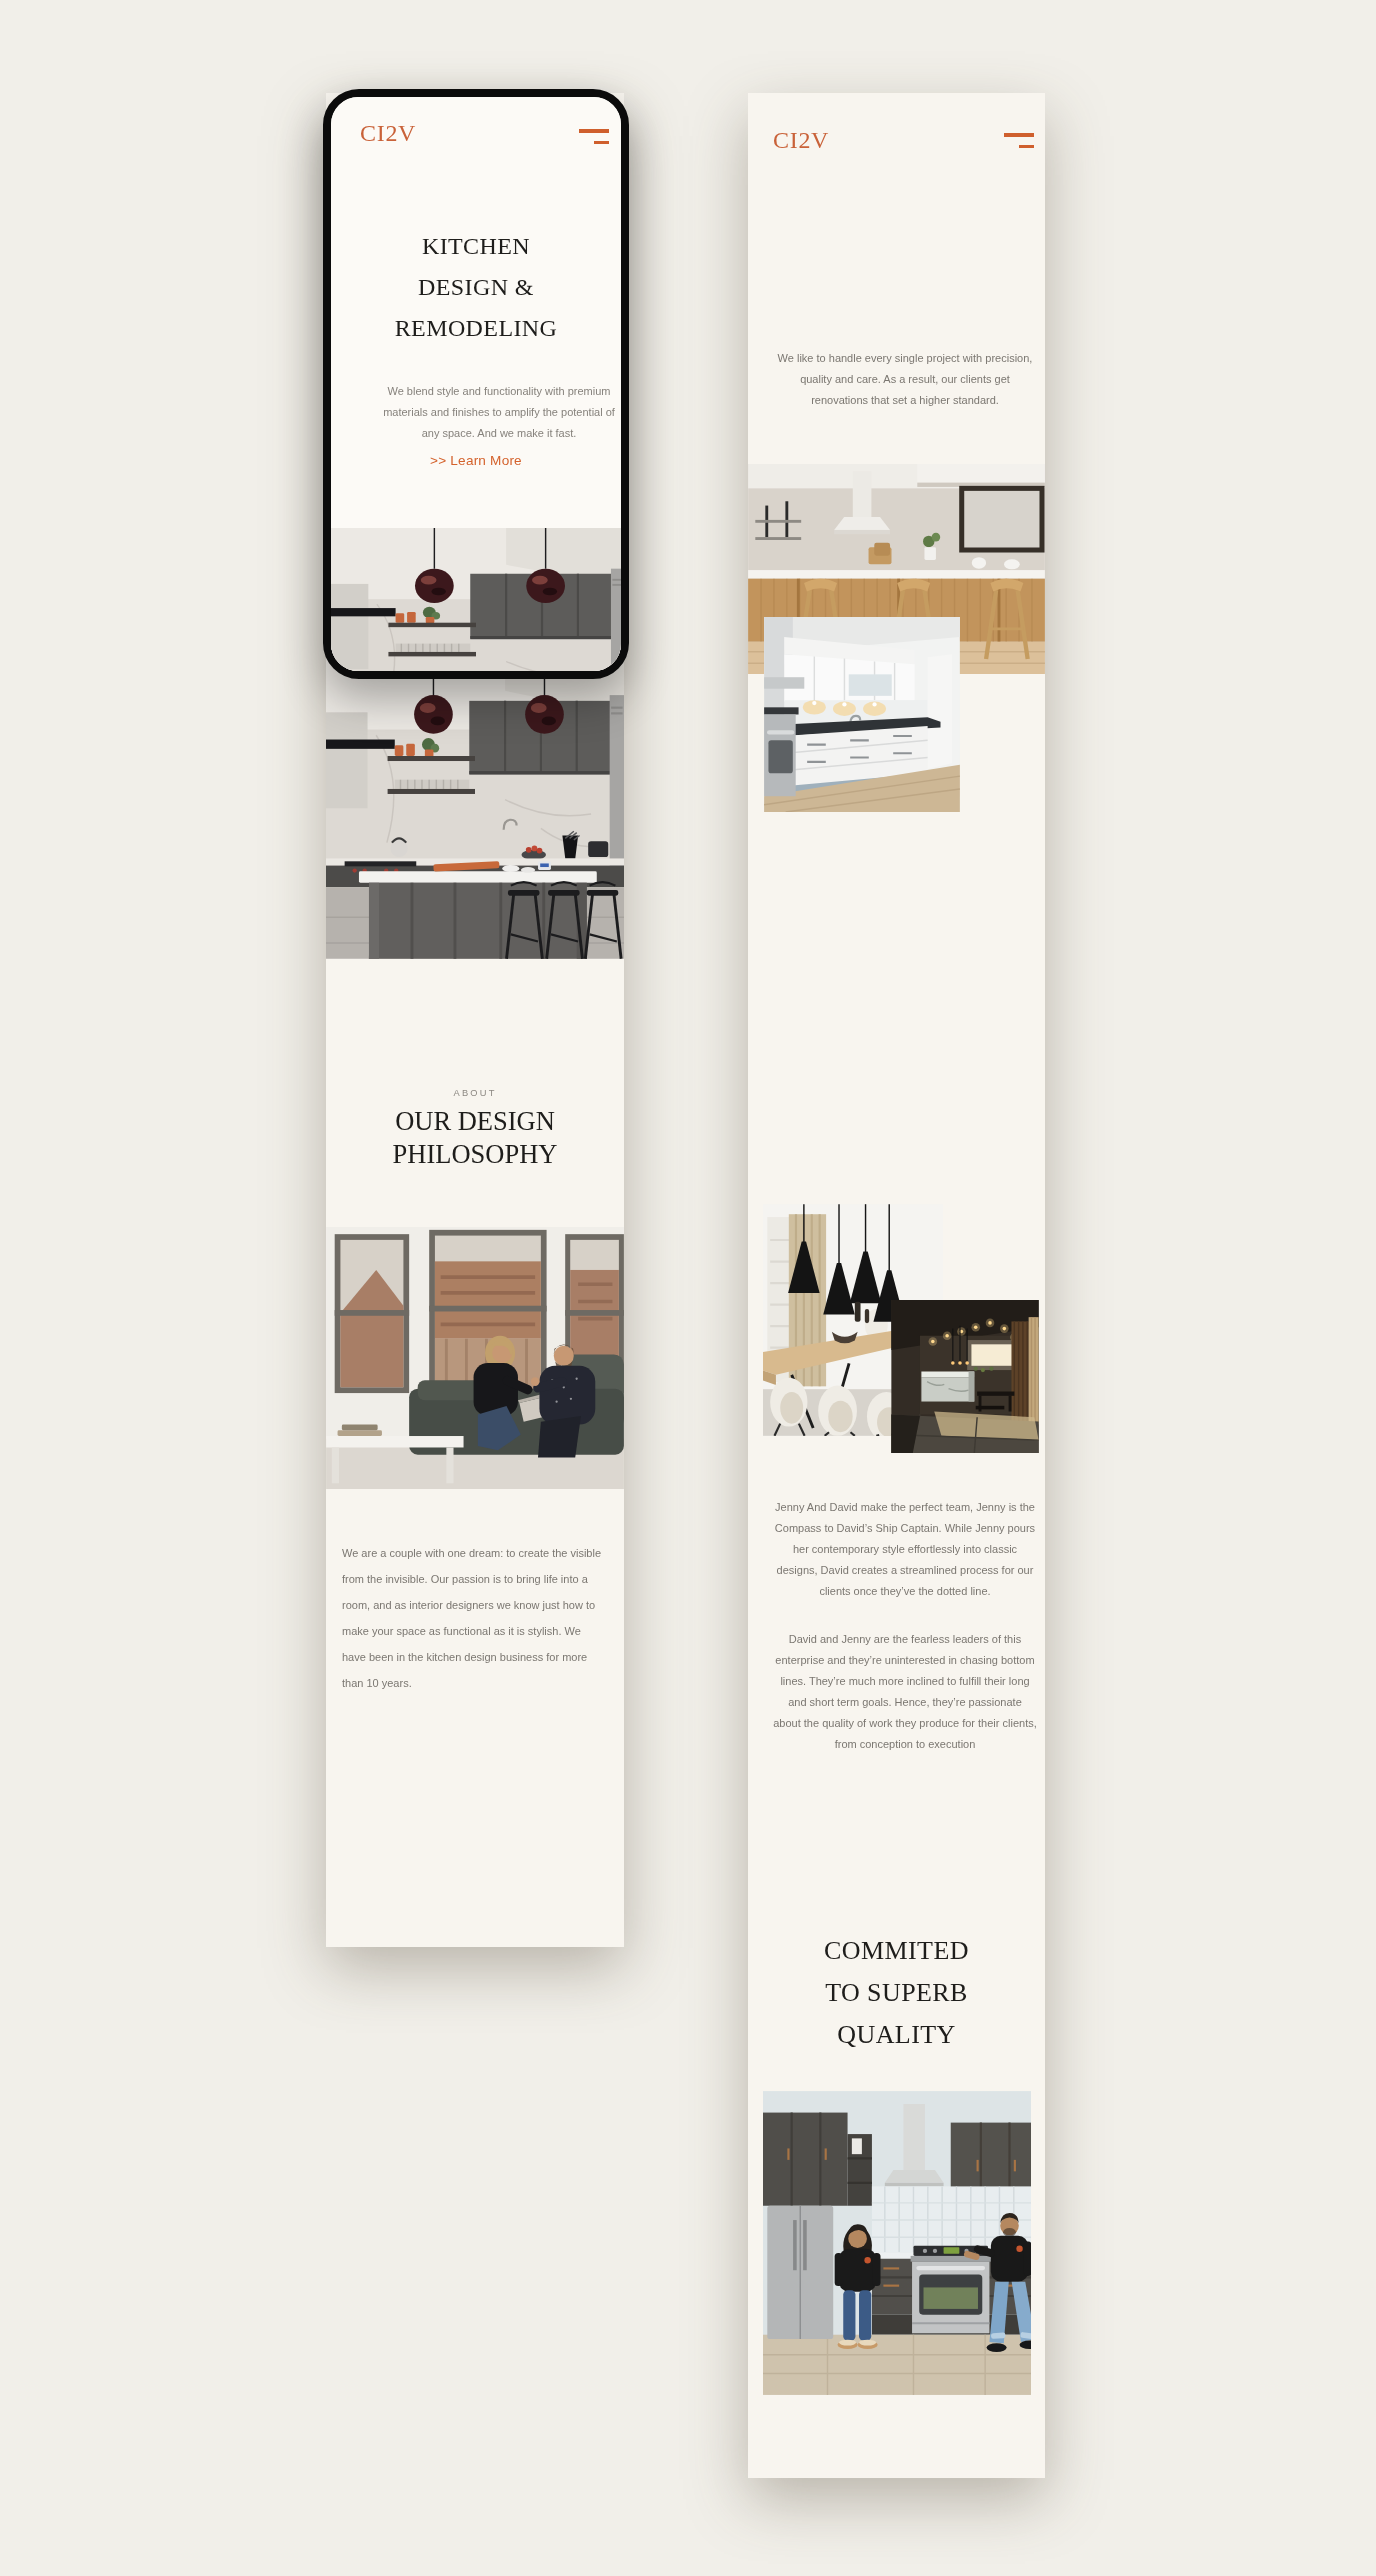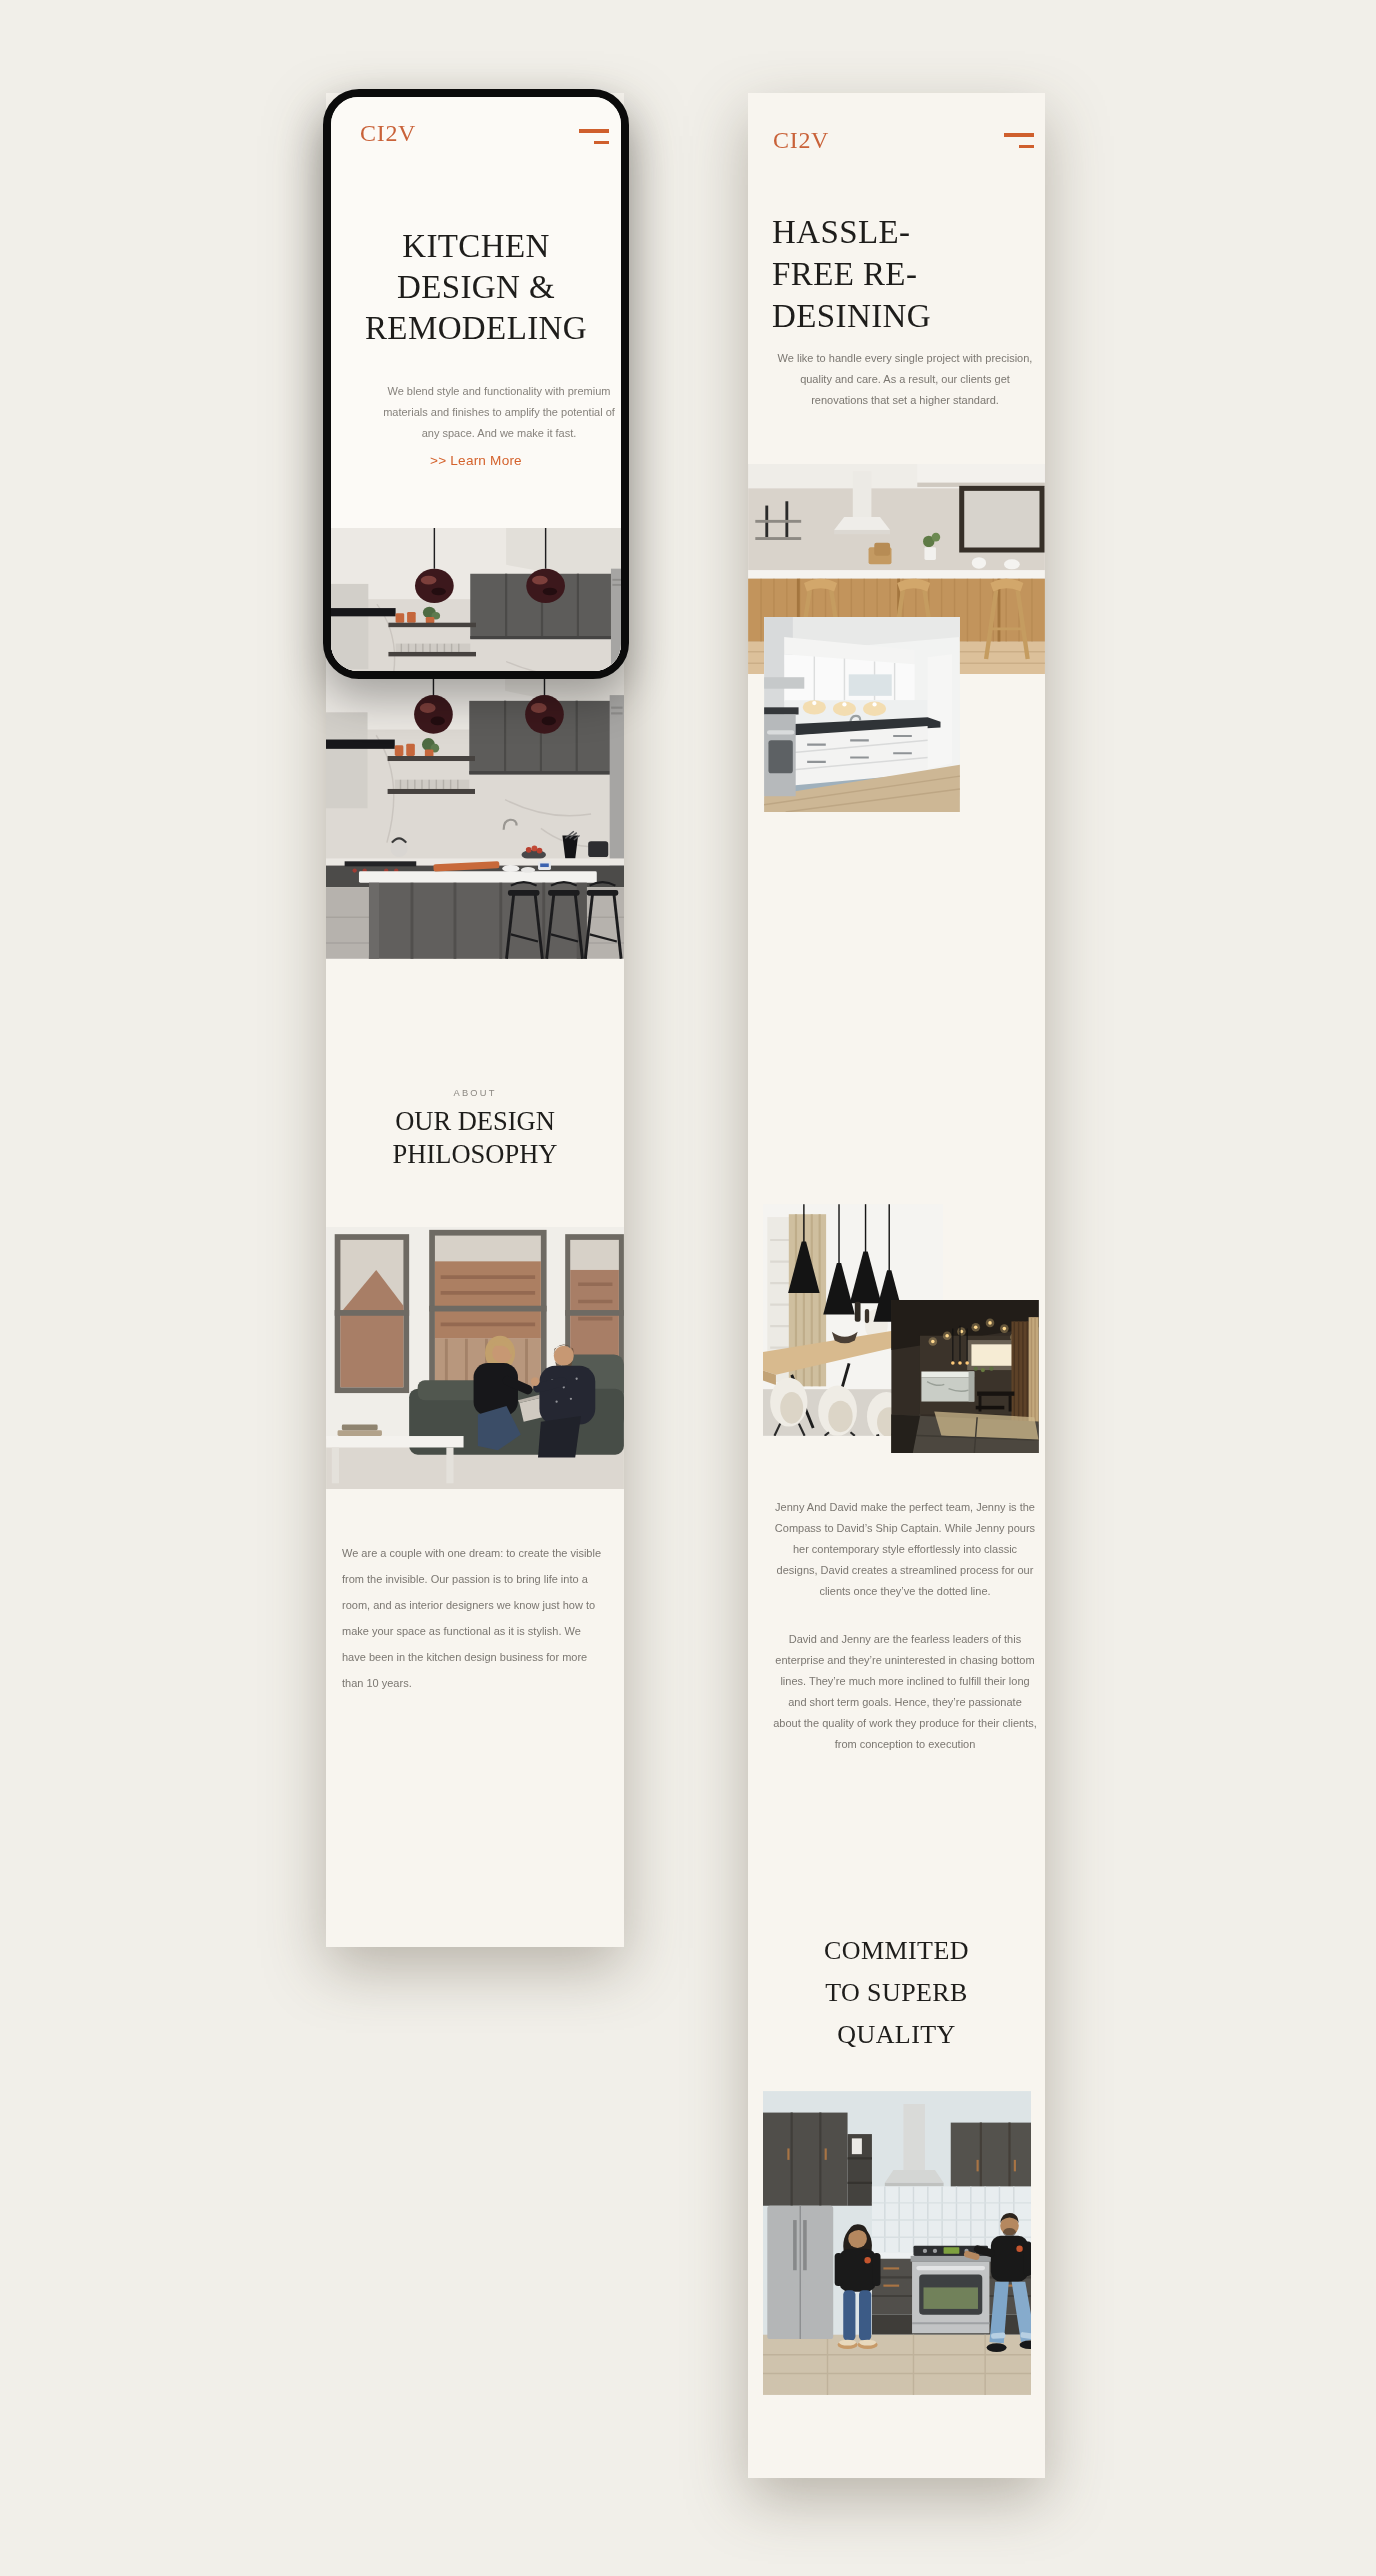--- a/index.html
+++ b/index.html
@@ -21,21 +21,21 @@
             overflow:hidden; background:#fcfaf6; }
 
   .logo { font-family:"Liberation Serif","DejaVu Serif",serif; font-size:24px;
           color:#c96239; letter-spacing:0.7px; }
   .menu { width:30px; cursor:pointer; }
   .menu .l1 { height:3.6px; width:30px; background:#cf5f2d; }
   .menu .l2 { height:3.6px; width:15px; margin:8px 0 0 auto; background:#cf5f2d; }
 
   .serif-h { font-family:"Liberation Serif","DejaVu Serif",serif; color:#1e1d1b; }
   .h-center { width:100%; text-align:center; }
-  .hero-h1 { font-size:33px; line-height:41px; letter-spacing:0.4px; }
+  .hero-h1 { font-size:24px; line-height:41px; letter-spacing:0.4px; }
   .big-h   { font-size:33px; line-height:42px; letter-spacing:0.4px; }
   .h3-c    { font-size:26px; line-height:42px; letter-spacing:0.4px; text-align:center; width:100%; }
   .about-h { font-size:26.5px; line-height:33px; }
 
   .body-copy { color:#7b7771; font-size:11px; }
   .lh-wide   { line-height:26px; }
   .lh-med    { line-height:21px;text-align:center; }
 
   .hero-p { color:#86827c; font-size:11px; line-height:21px; text-align:center; }
   .learn  { color:#d4622c; font-size:13.6px; letter-spacing:0.2px; text-align:center;
@@ -223,25 +223,20 @@
 
   <section class="panel right-panel">
 
     <div class="abs logo" style="left:25px;top:34px">CI2V</div>
 
     <div class="abs menu" style="right:11.5px;top:40px">
       <div class="l1"></div>
       <div class="l2"></div>
     </div>
 
-    <div class="abs serif-h big-h" style="left:24px;top:118px">
-      <div>HASSLE-</div>
-      <div>FREE RE-</div>
-      <div>DESINING</div>
-    </div>
 
     <p class="abs body-copy lh-med" style="left:25px;top:255px;width:264px;margin:0">We like to handle every single project with precision, quality and care. As a result, our clients get renovations that set a higher standard.</p>
 
     <svg class="abs" style="left:0;top:371px" width="297" height="210" viewBox="0 0 414 293" role="img">
       <rect width="414" height="293" fill="#d9d3cb"></rect>
       <rect width="414" height="34" fill="#efede8"></rect>
       <rect x="236" y="0" width="178" height="26" fill="#f3f1ed"></rect>
       <rect x="236" y="26" width="178" height="6" fill="#cfc9c0"></rect>
       <rect x="24" y="58" width="4" height="44" fill="#2a2a2a"></rect>
       <rect x="52" y="52" width="4" height="50" fill="#2a2a2a"></rect>

